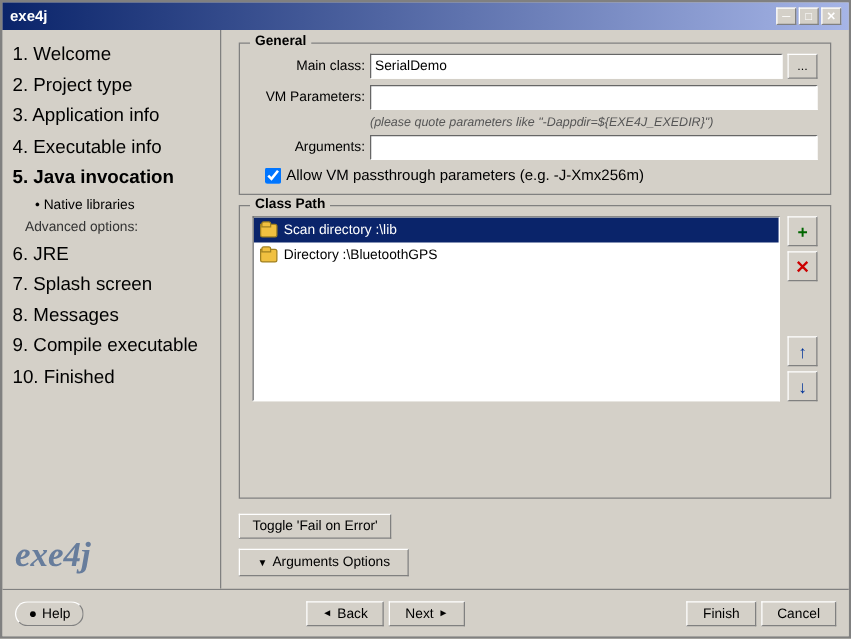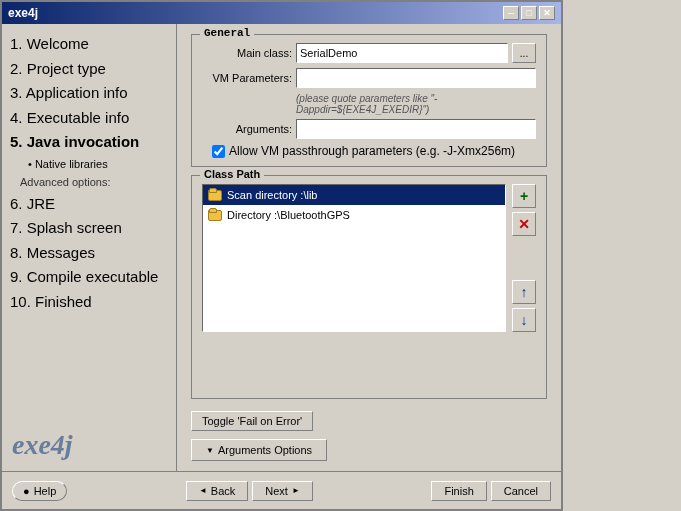--- a/index.html
+++ b/index.html
@@ -5,21 +5,21 @@
     * { box-sizing: border-box; margin: 0; padding: 0; }
     body {
       font-family: Arial, sans-serif;
       font-size: 12px;
       background: #d4d0c8;
       width: 681px;
       height: 511px;
       overflow: hidden;
     }
     .window {
-      width: 563px;
+      width: 681px;
       height: 511px;
       background: #d4d0c8;
       border: 2px solid #808080;
       display: flex;
       flex-direction: column;
     }
     .title-bar {
       background: linear-gradient(to right, #0a246a, #a6b5e7);
       color: white;
       font-size: 12px;
@@ -112,21 +112,20 @@
       background: #d4d0c8;
     }
     .group-label {
       position: absolute;
       top: -8px;
       left: 8px;
       background: #d4d0c8;
       padding: 0 4px;
       font-size: 11px;
       font-weight: bold;
-      font-family: Liberation Mono, monospace;
     }
     .form-row {
       display: flex;
       align-items: center;
       margin-bottom: 5px;
       gap: 4px;
     }
     .form-label {
       width: 90px;
       font-size: 11px;

